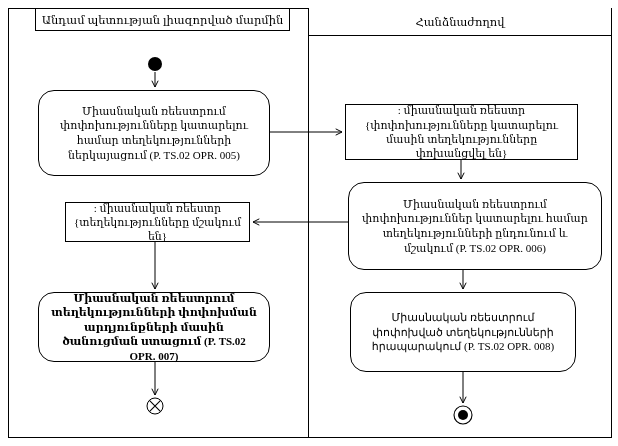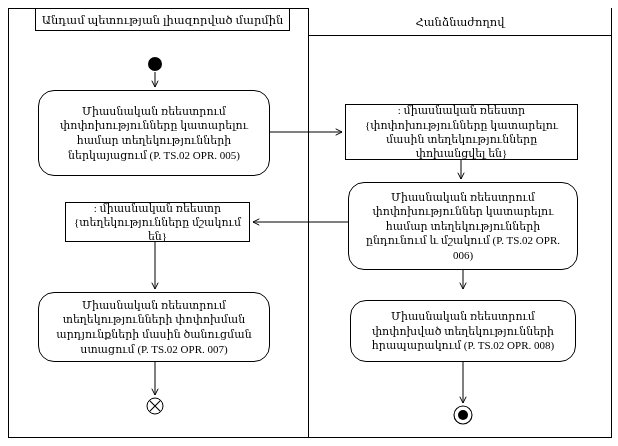--- a/index.html
+++ b/index.html
@@ -40,23 +40,23 @@
     padding: 16px 12px;
   }
   .object-box {
     border: 1px solid #000; background: #fff;
     display: flex; flex-direction: column;
     align-items: center; justify-content: center;
     text-align: center; font-size: 11px; line-height: 1.3;
     padding: 3px 8px;
   }
   .a005 { left: 38px;  top: 90px;  width: 232px; height: 86px; }
-  .a006 { left: 348px; top: 182px; width: 230px; height: 88px; }
-  .a007 { left: 38px;  top: 292px; width: 232px; height: 70px; }
-  .a008 { left: 350px; top: 300px; width: 226px; height: 62px; }
+  .a006 { left: 348px; top: 182px; width: 254px; height: 88px; }
+  .a007 { left: 38px;  top: 292px; width: 232px; height: 70px; font-weight: bold; }
+  .a008 { left: 350px; top: 292px; width: 226px; height: 80px; font-family: Liberation Serif, serif; }
   .obj-right { left: 345px; top: 104px; width: 233px; height: 56px; }
   .obj-left  { left: 65px;  top: 202px; width: 185px; height: 40px; }
   svg.edges {
     position: absolute; left: 0; top: 0;
     width: 618px; height: 446px;
     pointer-events: none;
   }
 </style>
 </head>
 <body>

